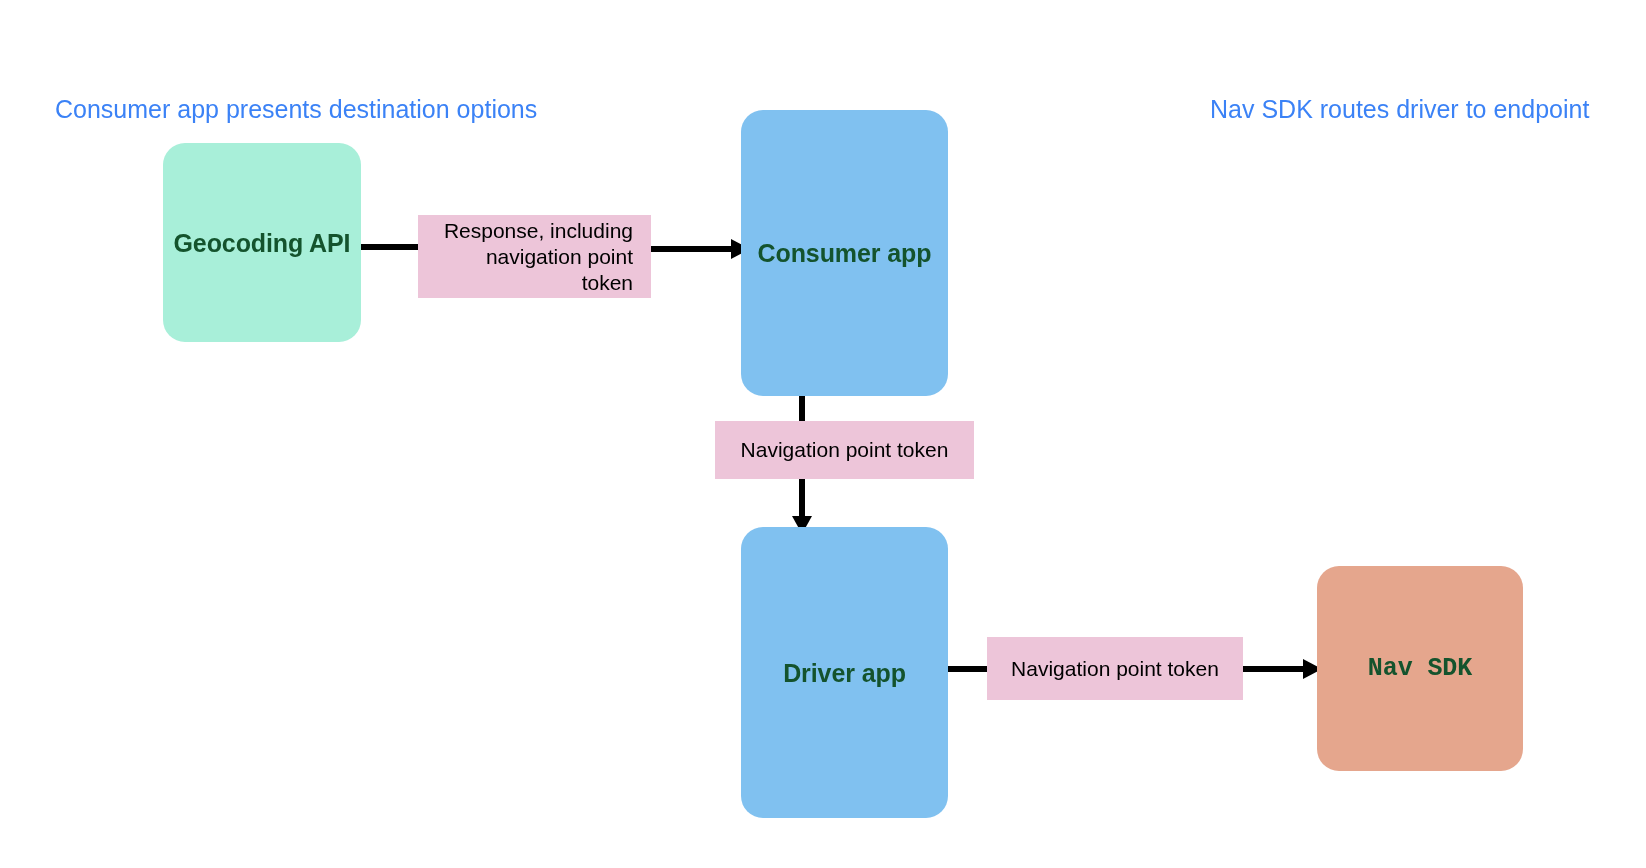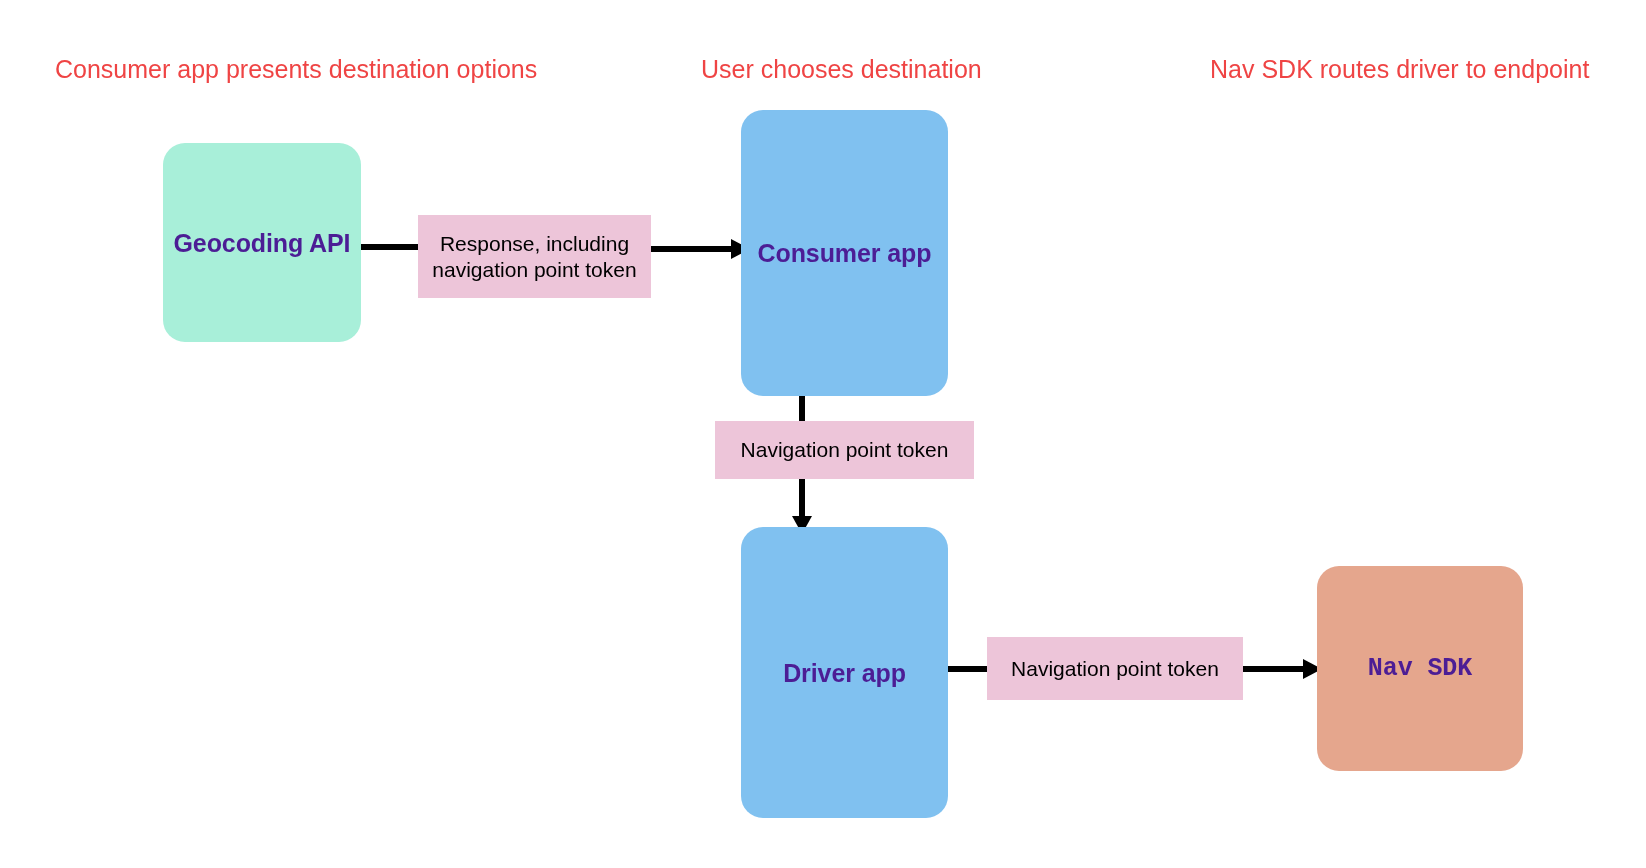--- a/index.html
+++ b/index.html
@@ -17,42 +17,43 @@
     height: 868px;
     background: #ffffff;
     overflow: hidden;
   }
 
   
   .col-heading {
     position: absolute;
     font-size: 25px;
     line-height: 30px;
-    color: #ef4444;
+    color: #3b82f6;
     white-space: nowrap;
     font-weight: 400;
+    margin-top: 40px;
   }
   #heading-0 { left: 55px;   top: 54px; }
   #heading-1 { left: 701px;  top: 54px; }
   #heading-2 { left: 1210px; top: 54px; }
 
   
   .node {
     position: absolute;
     display: flex;
     align-items: center;
     justify-content: center;
     border-radius: 22px;
     box-sizing: border-box;
     text-align: center;
   }
   .node-label {
     font-size: 25px;
     font-weight: 700;
-    color: #4c1d95;
+    color: #14532d;
     line-height: 30px;
     letter-spacing: -0.1px;
   }
 
   #node-geocoding-api {
     left: 163px; top: 143px;
     width: 198px; height: 199px;
   }
   #node-consumer-app {
     left: 741px; top: 110px;
@@ -75,21 +76,22 @@
     justify-content: center;
     box-sizing: border-box;
     text-align: center;
     border-radius: 0;
   }
   .edge-label-text {
     font-size: 21px;
     line-height: 26px;
     color: #000000;
     font-weight: 400;
-    padding: 0 10px;
+    padding: 0 18px;
+    text-align: right;
   }
 
   #edge-label-response {
     left: 418px; top: 215px;
     width: 233px; height: 83px;
   }
   #edge-label-navtoken-consumer-driver {
     left: 715px; top: 421px;
     width: 259px; height: 58px;
   }
@@ -104,21 +106,20 @@
     pointer-events: none;
   }
   .connector svg { display: block; overflow: visible; }
 </style>
 </head>
 <body>
 
 <div id="canvas">
 
   <div class="col-heading" id="heading-0">Consumer app presents destination options</div>
-  <div class="col-heading" id="heading-1">User chooses destination</div>
   <div class="col-heading" id="heading-2">Nav SDK routes driver to endpoint</div>
 
   <div class="connector" id="conn-geocoding-to-label" style="left:355px; top:240px; width:70px; height:14px;">
     <svg width="70" height="14" viewBox="0 0 70 14">
       <line x1="0" y1="7" x2="70" y2="7" stroke="#000000" stroke-width="6"></line>
     </svg>
   </div>
 
   <div class="connector" id="conn-label-to-consumer" style="left:645px; top:238px; width:105px; height:22px;">
     <svg width="105" height="22" viewBox="0 0 105 22">

